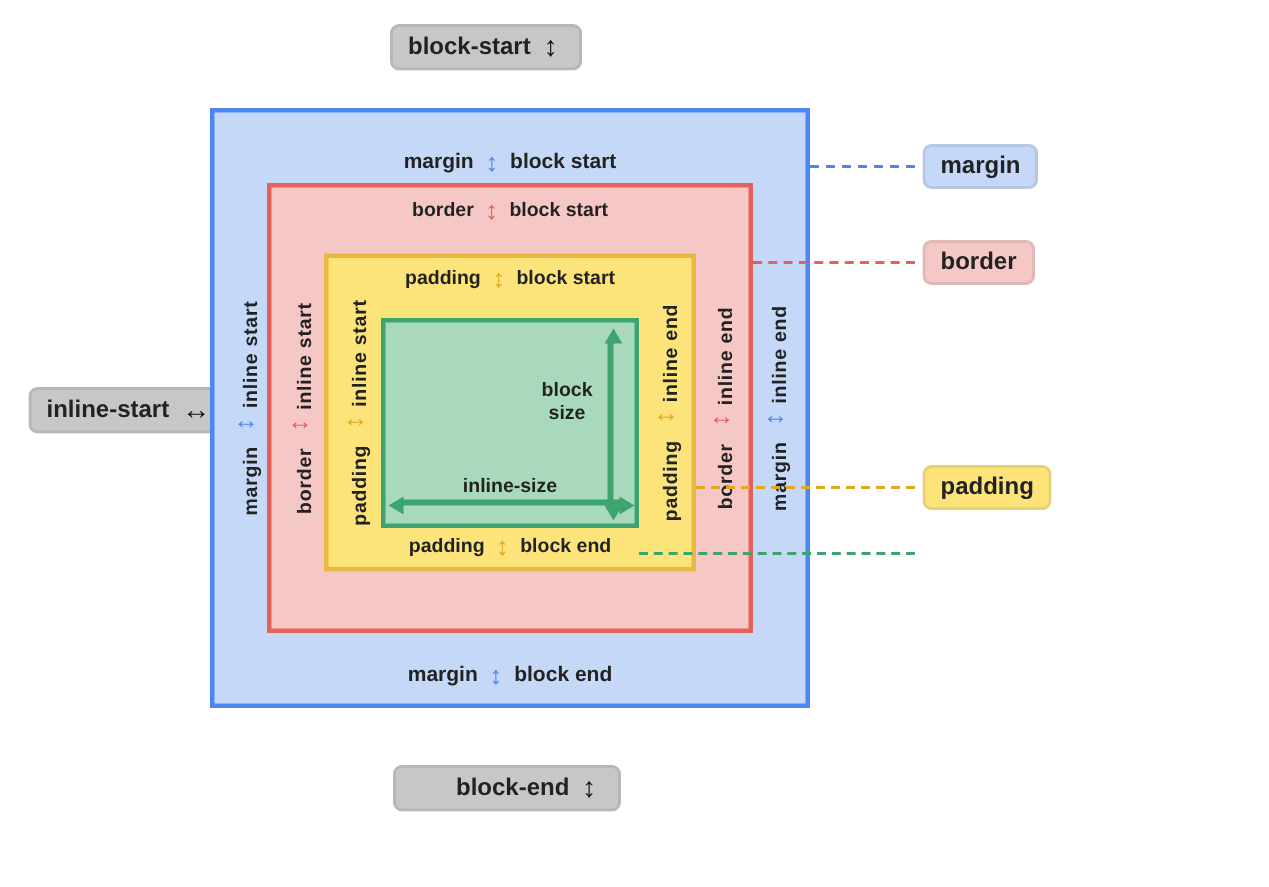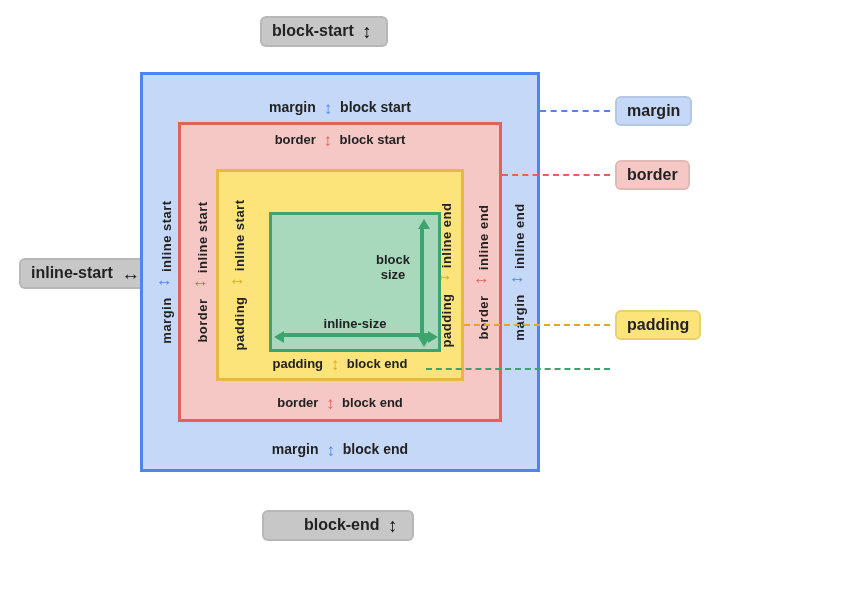--- a/index.html
+++ b/index.html
@@ -41,21 +41,20 @@
     left: 216px; top: 169px;
     width: 248px; height: 212px;
     background: #fce37a;
     border-color: #e8b93e;
   }
   .content-box {
     left: 254px; top: 212px;
     width: 172px; height: 140px;
     background: #a9d9bd;
     border-color: #3da46f;
-    margin-left: 15px;
   }
   .label {
     position: absolute;
     white-space: nowrap;
     font-weight: 600;
     color: #222;
     font-size: 14px;
   }
   .small { font-size: 13px; }
   
@@ -182,38 +181,38 @@
       <span>inline end</span>
     </div>
   </div>
 
   <div class="box border-box">
     <div class="label top-label small" style="top:7px;">
       <span>border</span>
       <span class="arr-v arr-red">↕</span>
       <span>block start</span>
     </div>
-    <div class="label bottom-label small" style="bottom:7px;">
-      <span>border</span>
-      <span class="arr-v arr-red">↕</span>
-      <span>block end</span>
-    </div>
     <div class="vlabel small" style="left:6px; top:50%; transform: translateY(-50%) rotate(180deg);">
       <span>border</span>
       <span class="arr-h arr-red" style="writing-mode:horizontal-tb;display:inline-block;">↔</span>
       <span>inline start</span>
     </div>
     <div class="vlabel small" style="right:6px; top:50%; transform: translateY(-50%) rotate(180deg);">
       <span>border</span>
       <span class="arr-h arr-red" style="writing-mode:horizontal-tb;display:inline-block;">↔</span>
       <span>inline end</span>
     </div>
   </div>
 
   <div class="box padding-box">
+    <div class="label top-label small" style="top:5px;">
+      <span>padding</span>
+      <span class="arr-v arr-yellow">↕</span>
+      <span>block start</span>
+    </div>
     <div class="label bottom-label small" style="bottom:5px;text-align:center;">
       <span>padding</span>
       <span class="arr-v arr-yellow">↕</span>
       <span>block end</span>
     </div>
     <div class="vlabel small" style="left:5px; top:50%; transform: translateY(-50%) rotate(180deg);">
       <span>padding</span>
       <span class="arr-h arr-yellow" style="writing-mode:horizontal-tb;display:inline-block;">↔</span>
       <span>inline start</span>
     </div>

